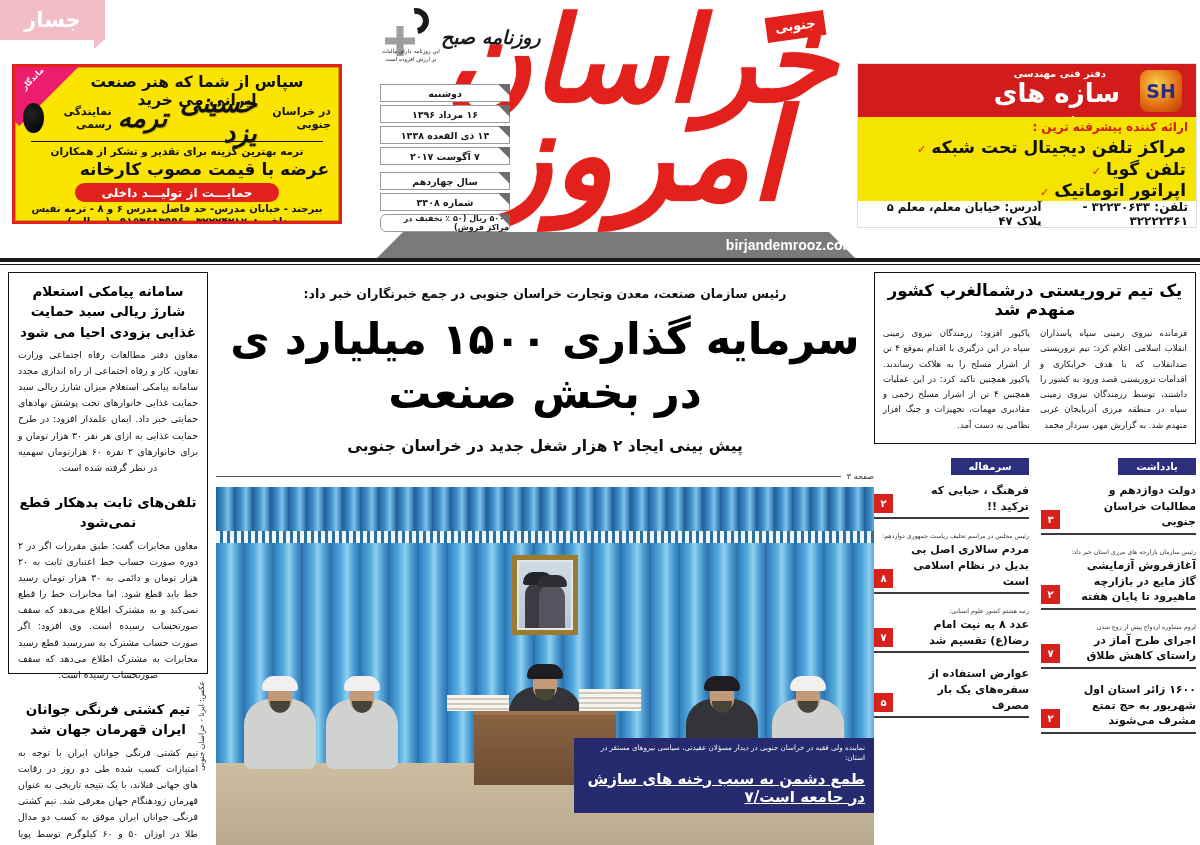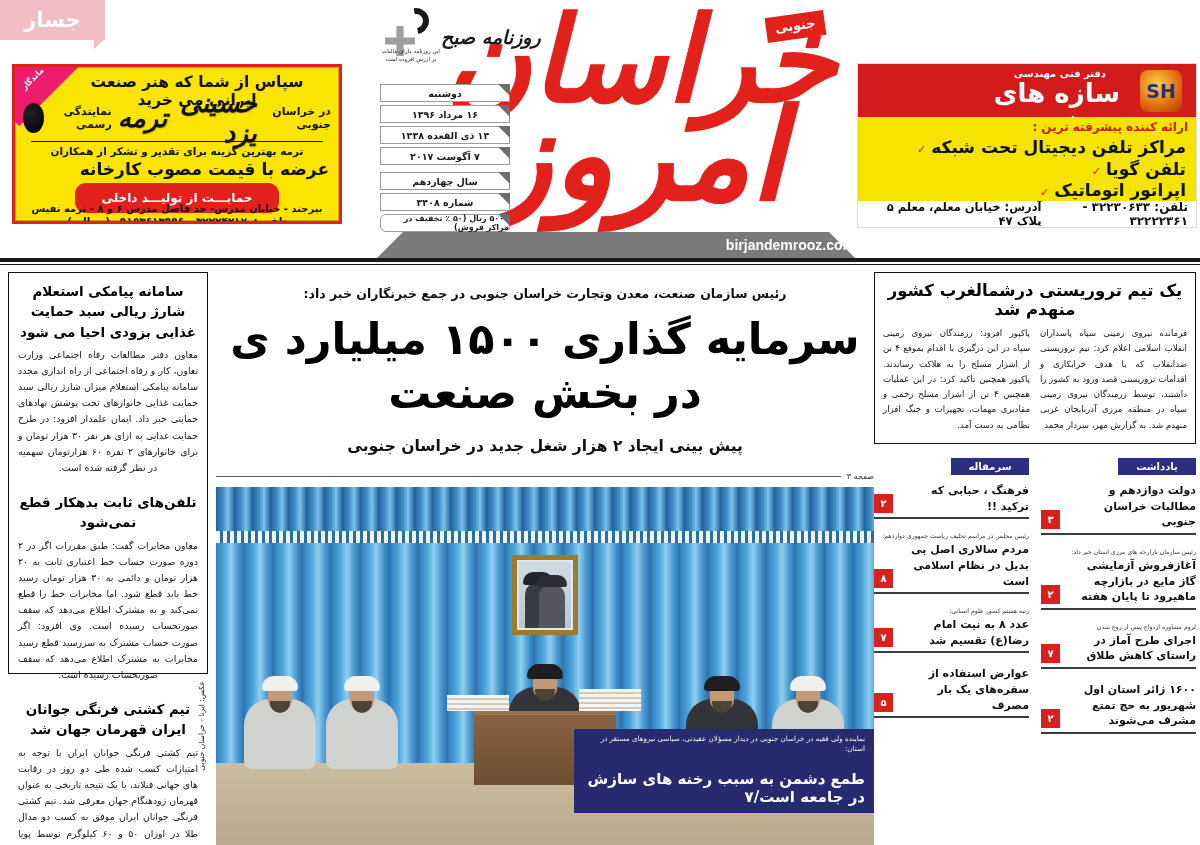--- a/index.html
+++ b/index.html
@@ -56,21 +56,21 @@
   }
   .ad-left .brand .bsub{ font-size:11px; color:#111; font-weight:bold;}
   .ad-left .brand .bmark{
     width:30px;height:30px;border-radius:50%;
     background:radial-gradient(circle at 35% 35%, #222, #000);
   }
   .ad-left .rule{ position:absolute; top:74px; left:16px; right:16px; border-top:1.5px solid #111; }
   .ad-left .l2{ position:absolute; top:78px; left:10px; right:10px; text-align:center; font-size:10.5px; color:#111; font-weight:bold;}
   .ad-left .l3{ position:absolute; top:92px; left:10px; right:10px; font-size:17px; color:#111; font-weight:bold;}
   .ad-left .pill{
-    position:absolute; top:116px; left:60px; right:60px; height:30px;
+    position:absolute; top:116px; left:60px; right:60px; height:19px;
     background:#e2211c; color:#fff; border-radius:11px;
     display:flex;align-items:center;justify-content:center;
     font-size:12px; font-weight:bold; letter-spacing:1px;
   }
   .ad-left .addr{ position:absolute; top:136px; left:6px; right:6px; text-align:center; font-size:10px; color:#111; font-weight:bold;}
   .ad-left .tel{ position:absolute; top:148px; left:6px; right:6px; text-align:center; font-size:10.5px; color:#111; font-weight:bold;}
 
   
   .masthead{ position:absolute; left:355px; top:0; width:500px; height:262px; }
   .mast-logo{
@@ -294,21 +294,21 @@
     background:repeating-linear-gradient(#f6f4ef 0 3px,#cfcabb 3px 5px);
   }
   .books.b1{ left:50%; margin-left:-98px; }
   .books.b2{ left:50%; margin-left:34px; height:22px; }
 
   .caption{
     position:absolute; right:0; bottom:34px; width:300px; background:#262a6e;
     padding:5px 9px 7px; color:#fff; text-align:right;
   }
   .caption .c-kick{ font-size:7.2px; line-height:1.35; color:#f2f2f2; }
-  .caption .c-main{ font-size:15px; font-weight:bold; margin-top:16px; letter-spacing:-.3px;}
+  .caption .c-main{ font-size:15px; font-weight:bold; margin-top:7px; letter-spacing:-.3px;text-decoration:underline;}
   .photo-credit{
     position:absolute; left:-10px; bottom:6px; width:150px;
     transform:rotate(-90deg); transform-origin:left bottom;
     font-size:7.5px; color:#222; white-space:nowrap;
   }
 
   
   .col-right{ position:absolute; right:4px; top:0; width:322px; height:565px; }
   .rc-box{ border:1px solid #111; padding:8px 8px 10px; }
   .rc-head{ text-align:center; font-size:16.5px; font-weight:bold; color:#000; margin-bottom:7px; letter-spacing:-.4px;}

